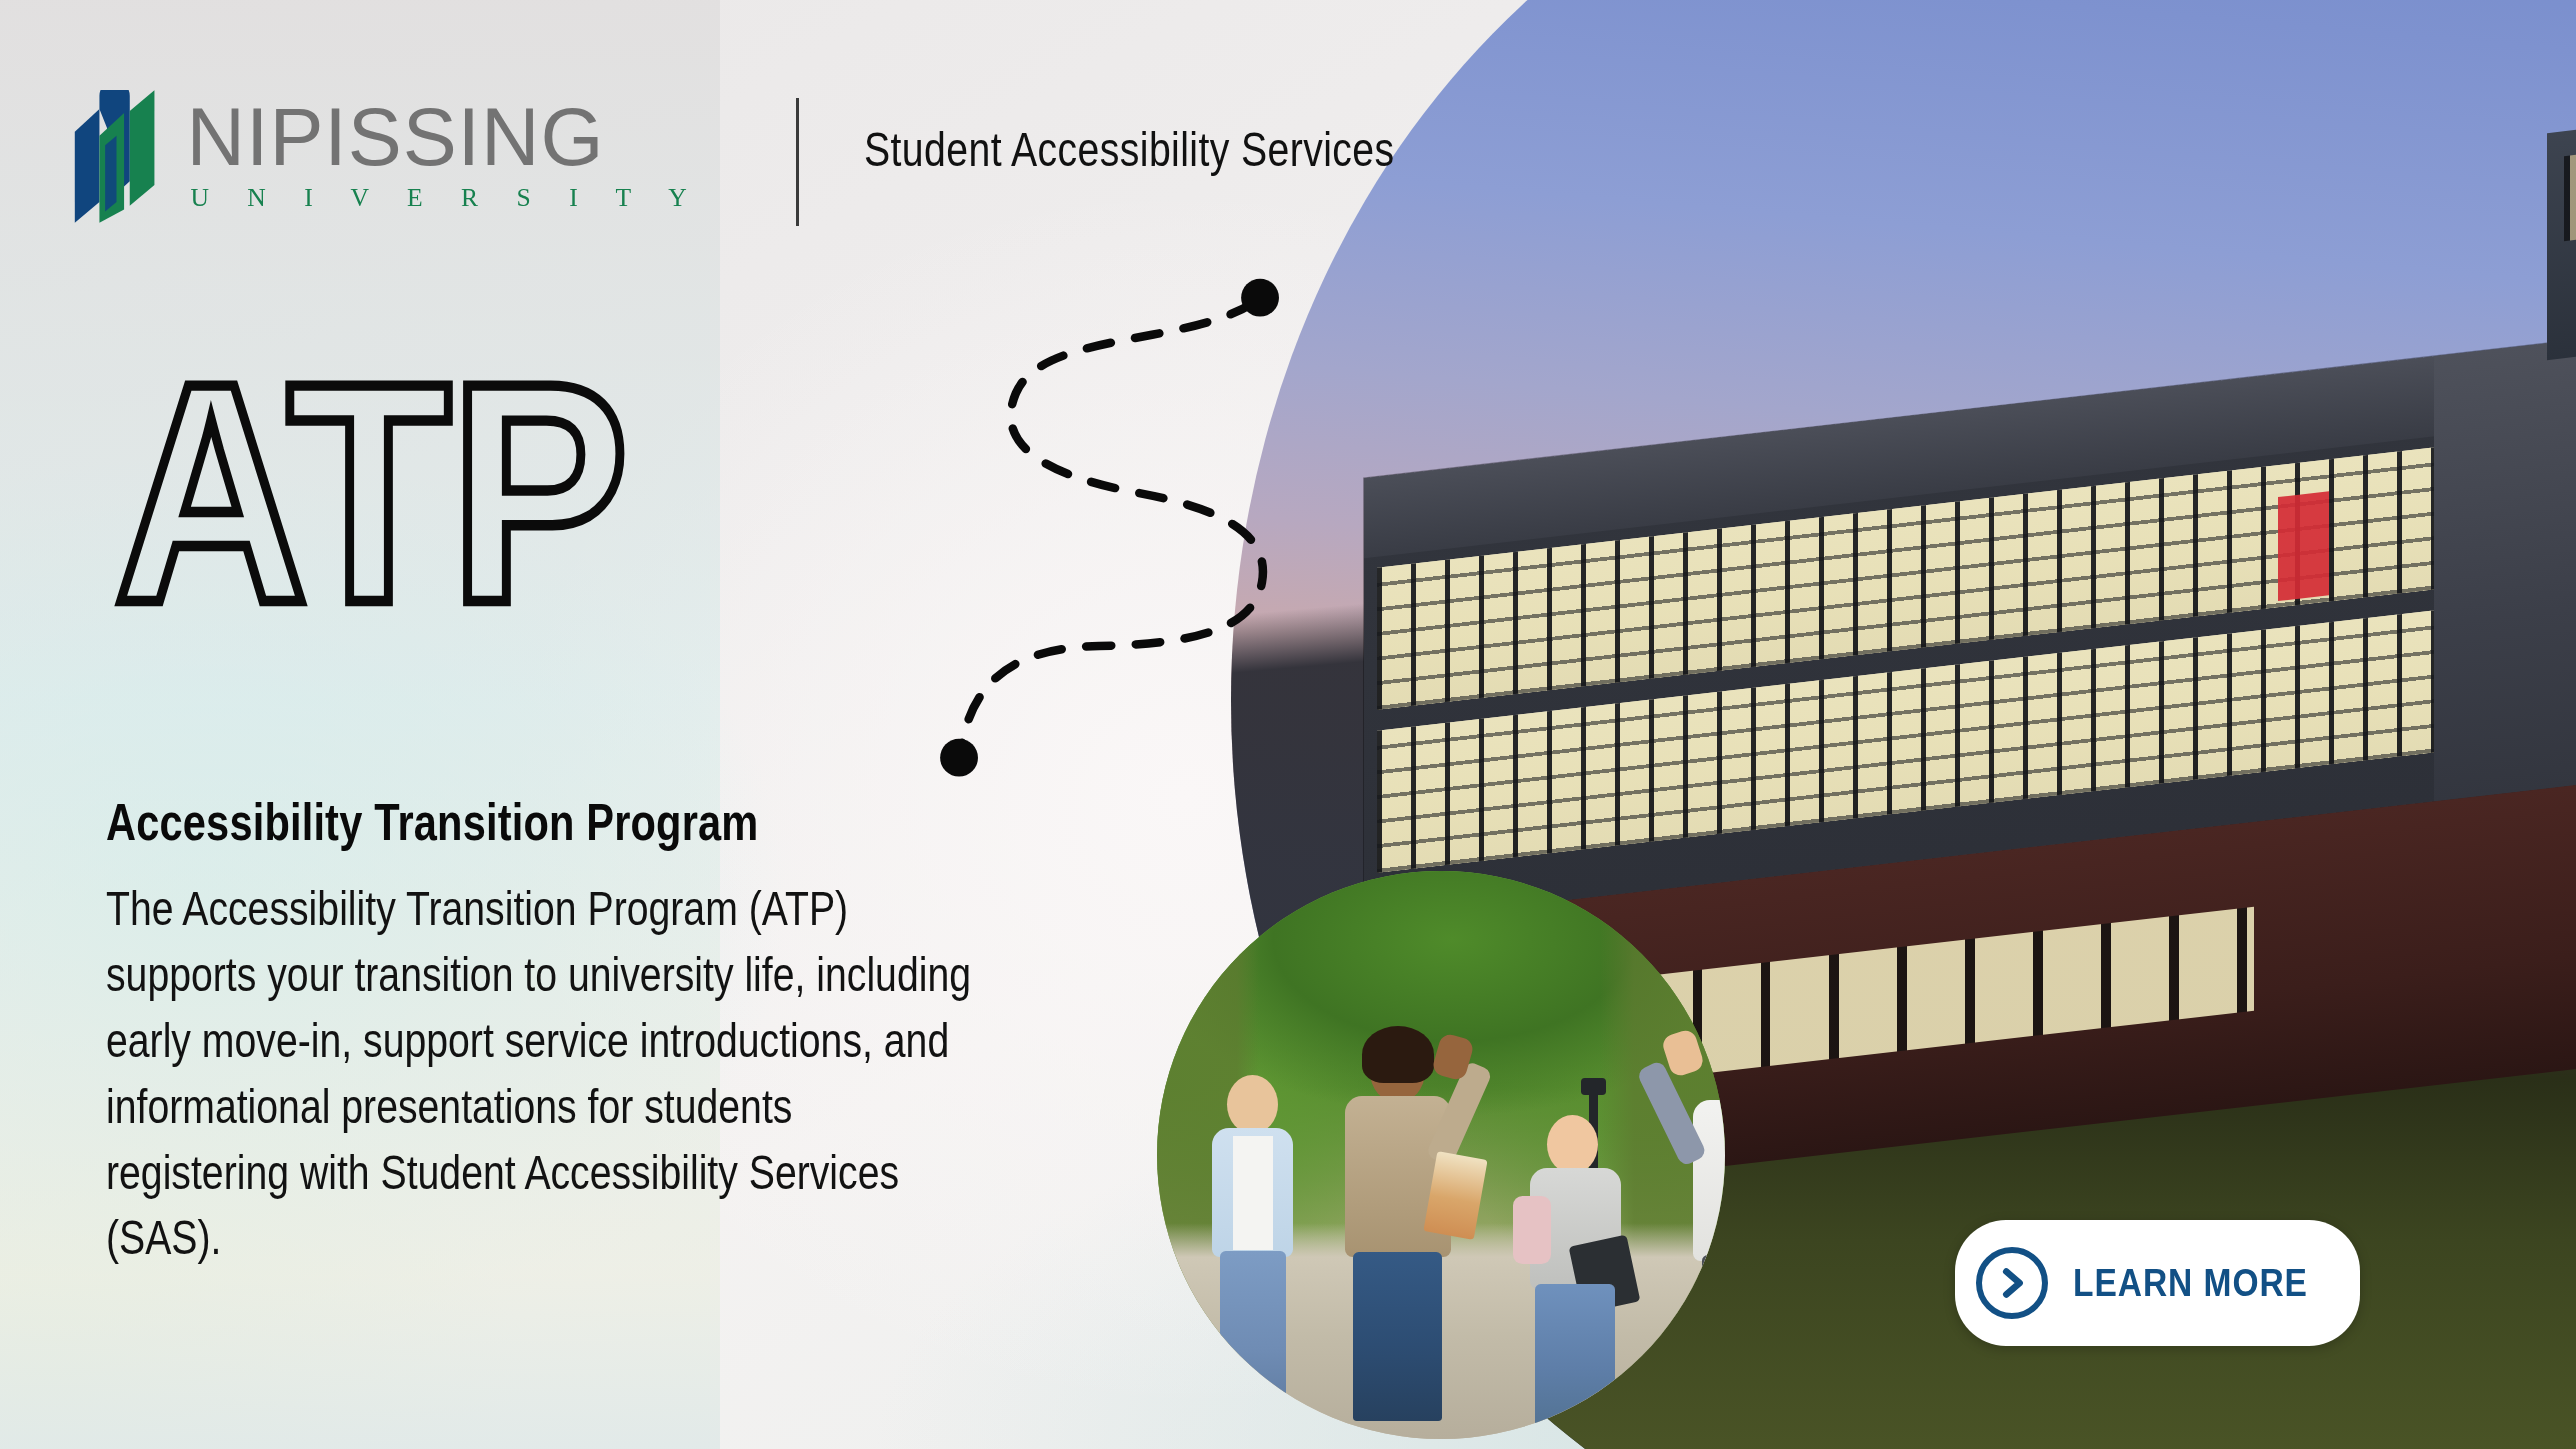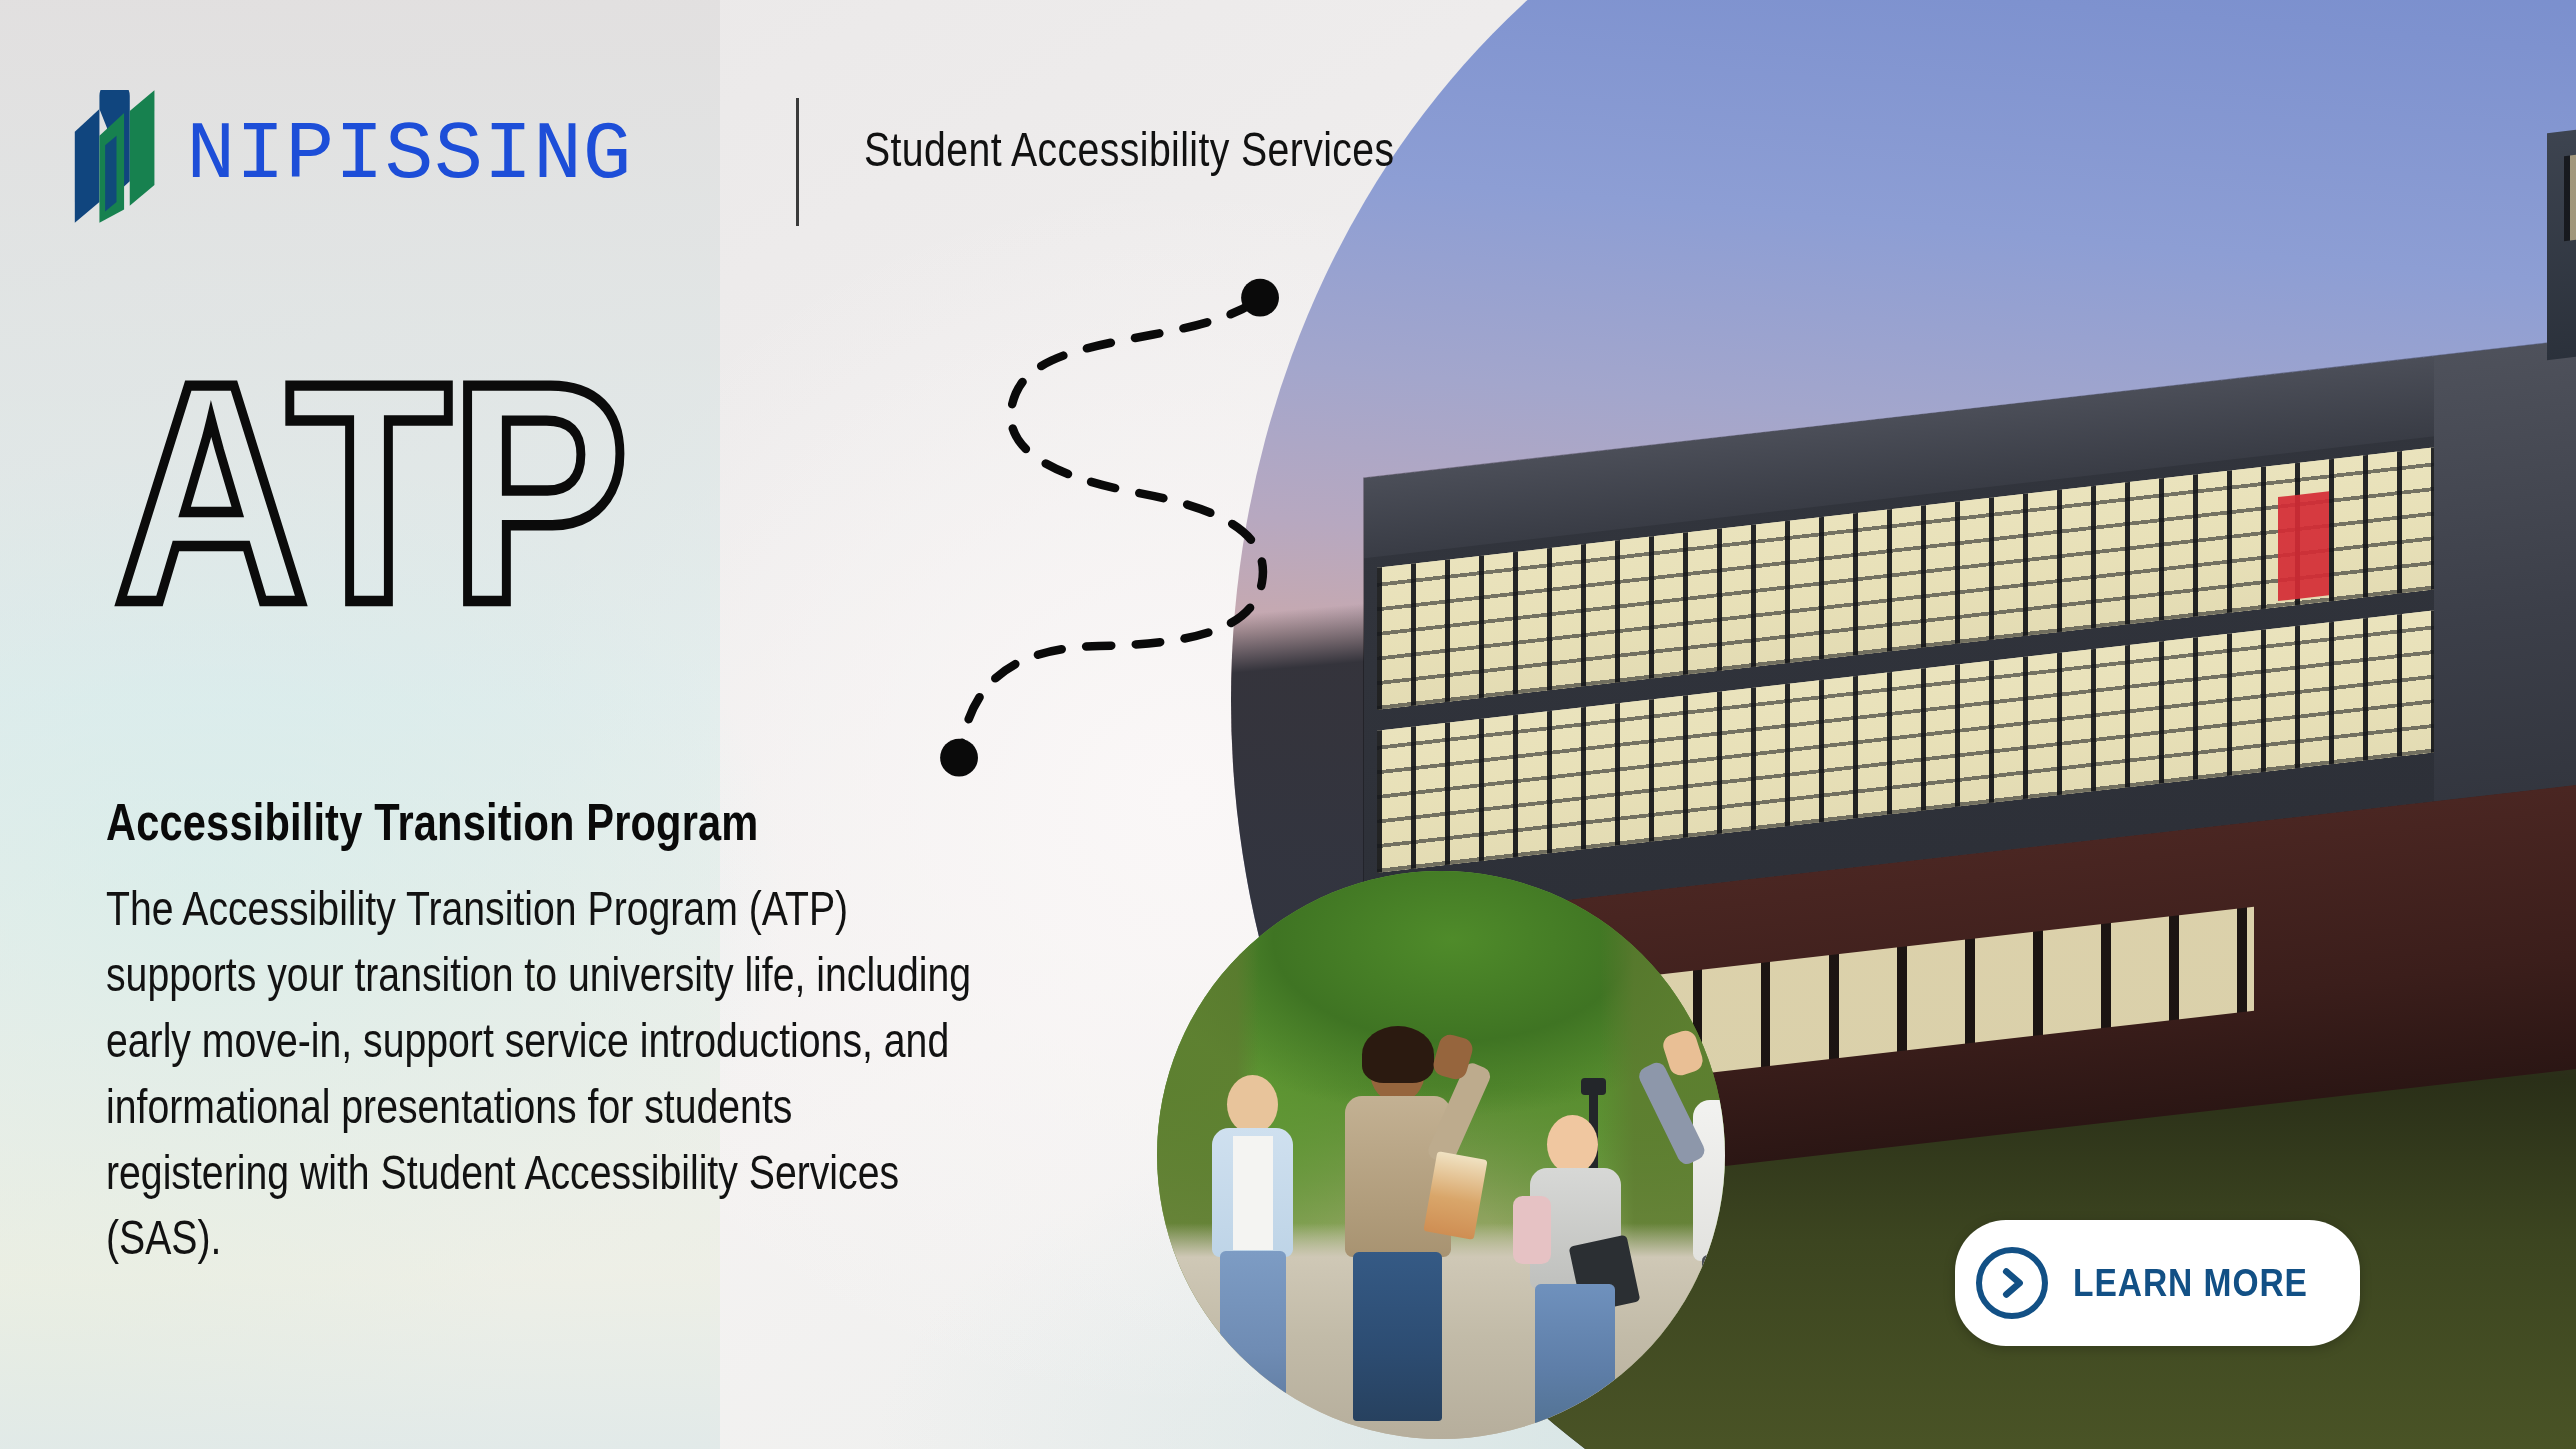--- a/index.html
+++ b/index.html
@@ -194,23 +194,23 @@
          background:#23262a; }
   .lamp::before{ content:""; position:absolute; left:-8.5px; top:-13.3px;
          width:25.6px; height:17px; background:#23262a; border-radius:3.8px; }
 
   
   .header{ position:absolute; left:0; top:0; width:1610px; height:237px; }
   .logo-row{ position:absolute; left:71px; top:90px; display:flex; align-items:center; }
   .logo-mark{ position:relative; width:91px; height:133px; margin-right:24.6px; }
   .logo-text{ display:flex; flex-direction:column; justify-content:center; }
   .logo-word{
-    font-family:Liberation Mono, monospace;
+    font-family:Liberation Sans, sans-serif;
     font-size:81px; line-height:.92; font-weight:400;
-    color:#1d4ed8; letter-spacing:0.9px;
+    color:#737373; letter-spacing:0.9px;
   }
   .logo-sub{
     font-family:"Liberation Serif", serif;
     font-size:25.6px; font-weight:400; color:#17814f;
     letter-spacing:16px; margin-top:8.5px; margin-left:3.8px;
   }
   .divider{
     position:absolute; left:796px; top:98px;
     width:2.8px; height:128px; background:#3a3a3a;
   }
@@ -353,20 +353,21 @@
         <svg viewBox="0 0 96 140" width="91" height="133" aria-hidden="true">
           <path d="M4 44 L30 20 L30 118 L4 140 Z" fill="#10457e"></path>
           <path d="M30 20 L30 6 A16 16 0 0 1 62 6 L62 96 L38 118 L38 40 Z" fill="#10457e"></path>
           <path d="M30 48 L56 24 L56 126 L30 140 Z" fill="#17814f"></path>
           <path d="M62 22 L88 0 L88 100 L62 122 Z" fill="#17814f"></path>
           <path d="M36 58 L48 48 L48 118 L36 128 Z" fill="#10457e" opacity=".92"></path>
         </svg>
       </div>
       <div class="logo-text">
         <div class="logo-word">NIPISSING</div>
+        <div class="logo-sub">U N I V E R S I T Y</div>
       </div>
     </div>
     <div class="divider"></div>
     <div class="header-title">Student Accessibility Services</div>
   </div>
 
   <div class="path-wrap">
     <svg viewBox="0 0 500 580" width="474" height="549" aria-hidden="true">
       <path d="M372 50 C300 95, 150 80, 122 145 C96 206, 170 235, 250 250
                C330 265, 392 290, 382 345 C372 398, 300 410, 210 412

